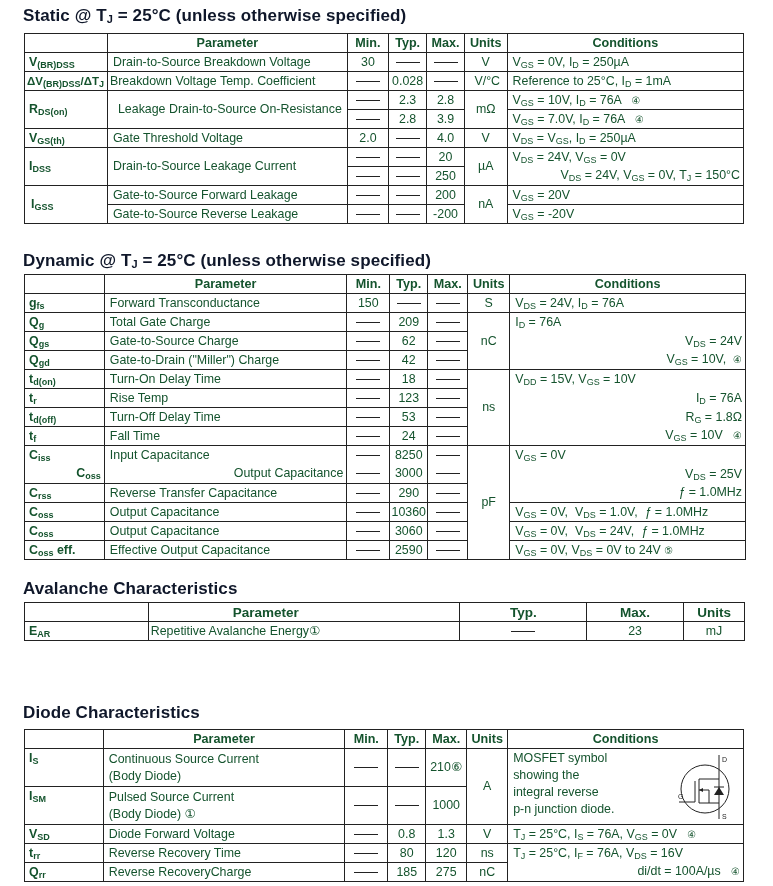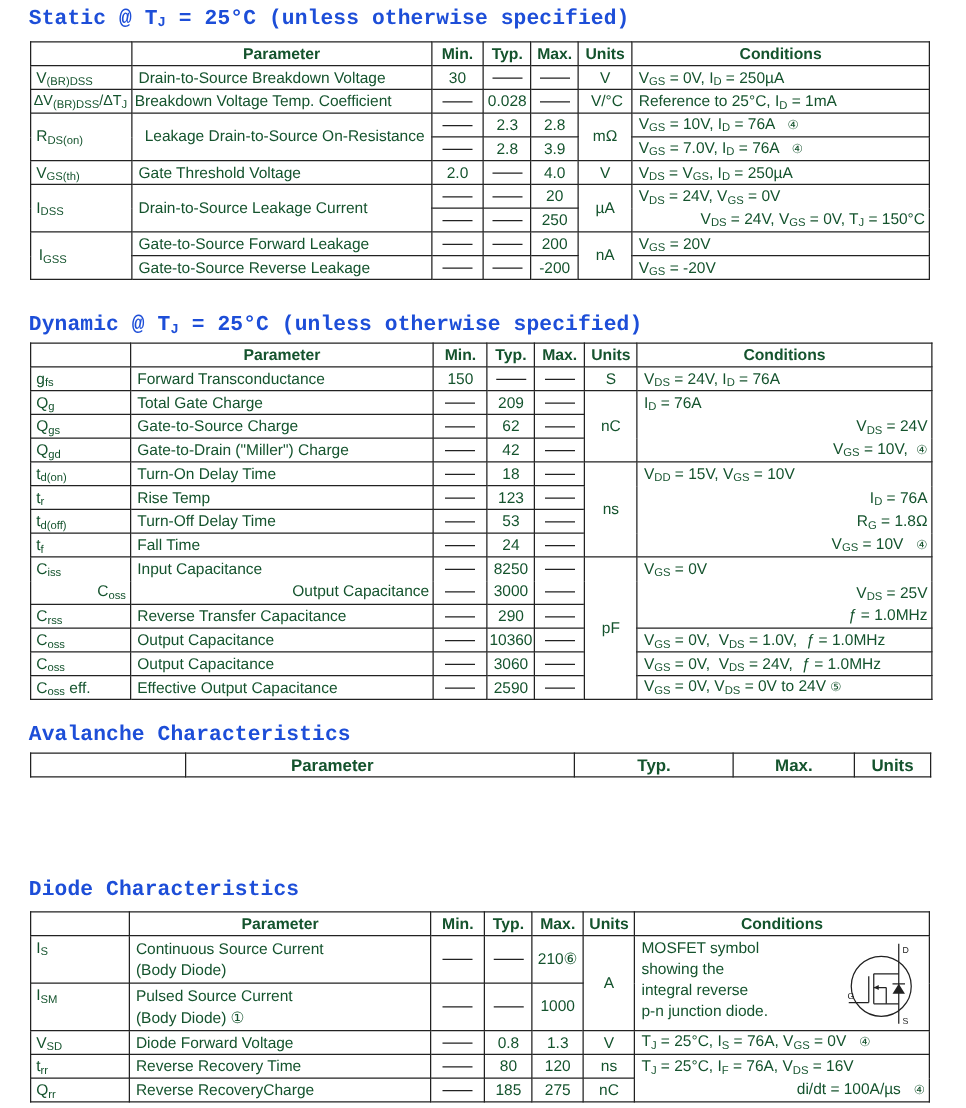--- a/index.html
+++ b/index.html
@@ -3,34 +3,34 @@
 <meta charset="utf-8">
 <style>
   * { box-sizing: border-box; margin: 0; padding: 0; }
   body {
     width: 773px; height: 886px; background: #ffffff; color: #1a1a1a;
     font-family: "Liberation Sans", "DejaVu Sans", sans-serif;
     position: relative; overflow: hidden;
   }
   .sec-title {
     position: absolute; left: 23px; font-weight: bold; font-size: 17px;
-    color: #1d4ed8; letter-spacing: 0.1px; font-family: Liberation Mono, monospace;
+    color: #0f172a; letter-spacing: 0.1px;
   }
   .sec-title sub { font-size: 11px; }
   table {
     position: absolute; left: 24px; border-collapse: collapse;
     font-size: 12.4px; color: #14532d;
   }
   td, th {
     border: 1px solid #222; padding: 0 3px; height: 19px; line-height: 17px;
     white-space: nowrap; font-weight: normal;
   }
   th { font-weight: bold; text-align: center; font-size: 12.6px; }
   td.c { text-align: center; }
-  td.sym { padding-left: 4px; }
+  td.sym { padding-left: 4px; font-weight: bold; }
   td.par { padding-left: 5px; }
   td.cond { padding-left: 5px; }
   sub { font-size: 9px; vertical-align: -2px; line-height: 0; }
   .dash { display: inline-block; width: 24px; height: 1px; background: #222; vertical-align: middle; }
   .nb { border-top: none !important; text-align: right; }
   .nbb { border-bottom: none !important; }
   .note { font-size: 10px; }
   .mos { position: absolute; right: 6px; top: 4px; }
   .tall { height: 38px; }
   .dcell { position: relative; }
@@ -301,20 +301,27 @@
       <col style="width:97px">
       <col style="width:61px">
     </colgroup>
   <tbody>
       <tr>
     <th></th>
     <th style="font-size:13.5px;text-align:left;padding-left:84px">Parameter</th>
     <th style="font-size:13.5px">Typ.</th>
     <th style="font-size:13.5px">Max.</th>
     <th style="font-size:13.5px">Units</th>
+  </tr>
+  <tr>
+    <td class="sym"><span>E</span><sub>AR</sub></td>
+    <td style="padding-left:2px">Repetitive Avalanche Energy①</td>
+    <td class="c"><span class="dash"></span></td>
+    <td class="c">23</td>
+    <td class="c">mJ</td>
   </tr>
 </tbody>
   </table>
 
 <div class="sec-title" style="top:703px">Diode Characteristics</div>
 
 <table style="top:729px; width:720px">
   <colgroup>
       <col style="width:79px">
       <col style="width:242px">

